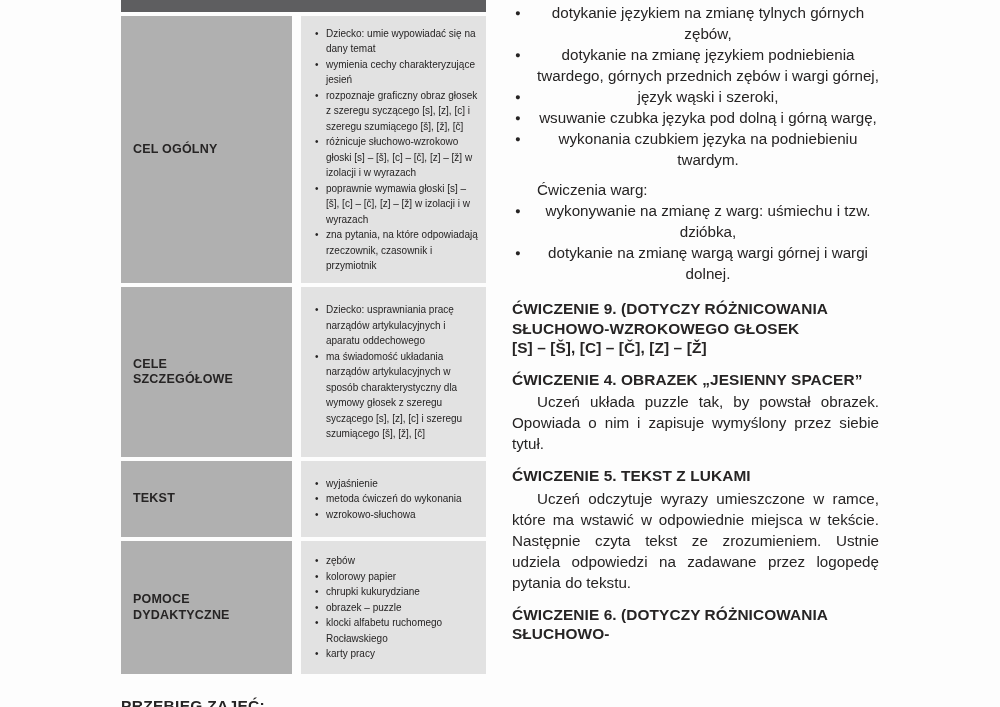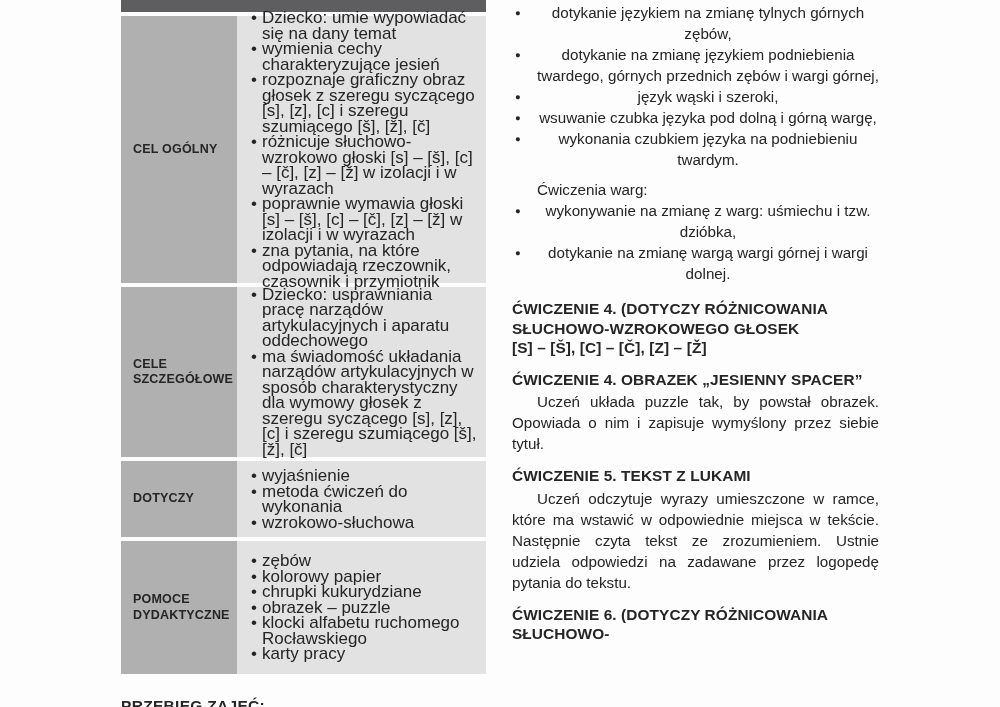--- a/index.html
+++ b/index.html
@@ -11,32 +11,32 @@
     background: #fdfdfd;
     font-family: "Liberation Sans", sans-serif;
     color: var(--text, #262424);
   }
 
   
   .left-col { position: absolute; left: 121px; top: 0; width: 365px; }
   .top-bar { height: 12px; background: var(--top-bar, #5e5e60); margin-bottom: 4px; }
   .trow { display: flex; margin-bottom: 4px; box-sizing: border-box; }
   .tlabel {
-    flex: none; width: 116px; box-sizing: border-box;
+    flex: none; width: 171px; box-sizing: border-box;
     background: var(--label-cell, #b0b0b0);
     display: flex; flex-direction: column; justify-content: center;
     padding-left: 12px; padding-right: 6px;
     font-weight: bold; font-size: 12.5px; line-height: 15.5px; letter-spacing: 0.2px;
   }
   .tcell {
-    flex: 1; margin-left: 0; box-sizing: border-box;
+    flex: 1; margin-left: 9px; box-sizing: border-box;
     background: var(--content-cell, #e2e2e2);
     display: flex; flex-direction: column; justify-content: center;
     padding: 10px 8px 10px 14px;
-    font-size: 17px; line-height: 15.5px;
+    font-size: 10px; line-height: 15.5px;
   }
   .tcell ul { list-style: none; margin: 0; padding: 0; }
   .tcell li { position: relative; padding-left: 11px; }
   .tcell li::before { content: "•"; position: absolute; left: 0; }
 
   .left-footer {
     position: absolute; left: 121px; top: 697px;
     font-weight: bold; font-size: 15.5px; letter-spacing: 0.3px;
   }
 
@@ -85,21 +85,21 @@
       <div class="tcell">
         <ul>
           <li>Dziecko: usprawniania pracę narządów artykulacyjnych i aparatu oddechowego</li>
           <li>ma świadomość układania narządów artykulacyjnych w sposób charakterystyczny dla wymowy głosek z szeregu syczącego [s], [z], [c] i szeregu szumiącego [š], [ž], [č]</li>
         </ul>
       </div>
     </div>
 
     <div class="trow" style="height:76px">
       <div class="tlabel">
-        <div>DOTYCZY</div>
+        <div>TEKST</div>
       </div>
       <div class="tcell">
         <ul>
           <li>wyjaśnienie</li>
           <li>metoda ćwiczeń do wykonania</li>
           <li>wzrokowo-słuchowa</li>
         </ul>
       </div>
     </div>
 
@@ -133,21 +133,21 @@
     </ul>
 
     <div class="sub-head">Ćwiczenia warg:</div>
     <ul class="bul lips">
       <li>wykonywanie na zmianę z warg: uśmiechu i tzw. dzióbka,</li>
       <li>dotykanie na zmianę wargą wargi górnej i wargi dolnej.</li>
     </ul>
 
     <div class="sec">
       <div class="sec-h first">
-        <div>ĆWICZENIE 4. (DOTYCZY RÓŻNICOWANIA</div>
+        <div>ĆWICZENIE 9. (DOTYCZY RÓŻNICOWANIA</div>
         <div>SŁUCHOWO-WZROKOWEGO GŁOSEK</div>
         <div>[S] – [Š], [C] – [Č], [Z] – [Ž]</div>
       </div>
     </div>
 
     <div class="sec">
       <div class="sec-h">
         <div>ĆWICZENIE 4. OBRAZEK „JESIENNY SPACER”</div>
       </div>
       <p>Uczeń układa puzzle tak, by powstał obrazek. Opowiada o nim i zapisuje wymyślony przez siebie tytuł.</p>

